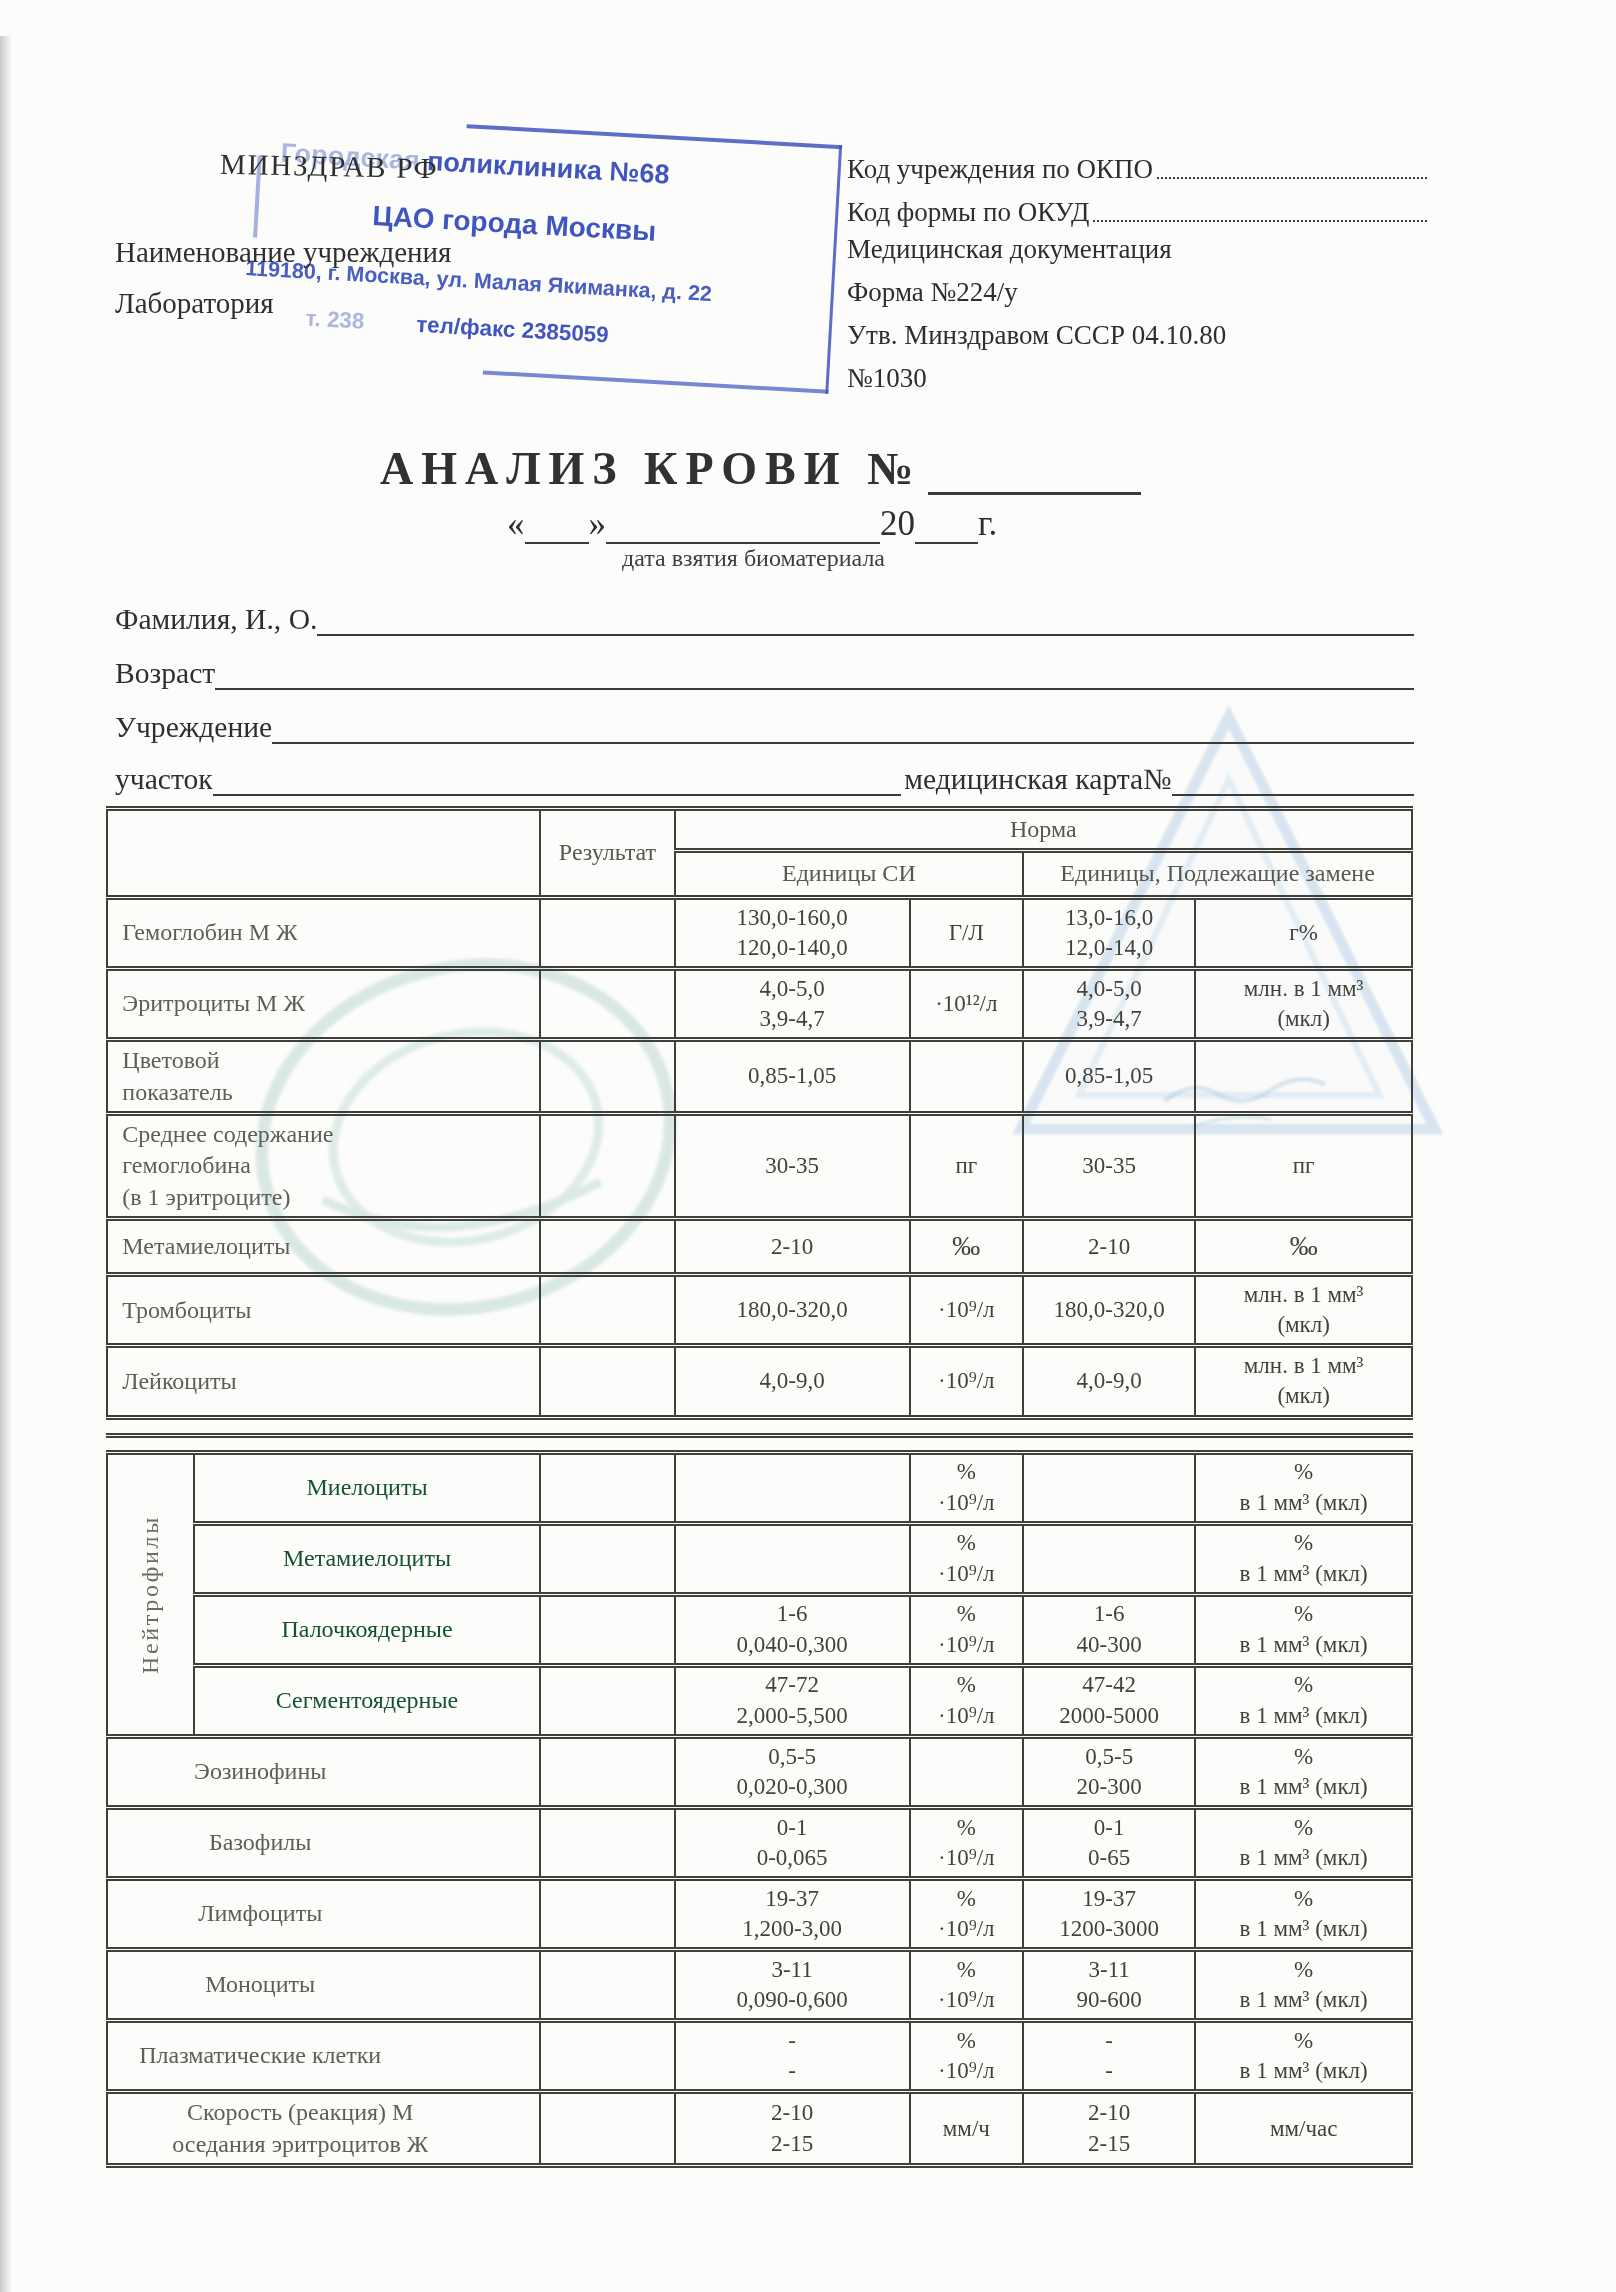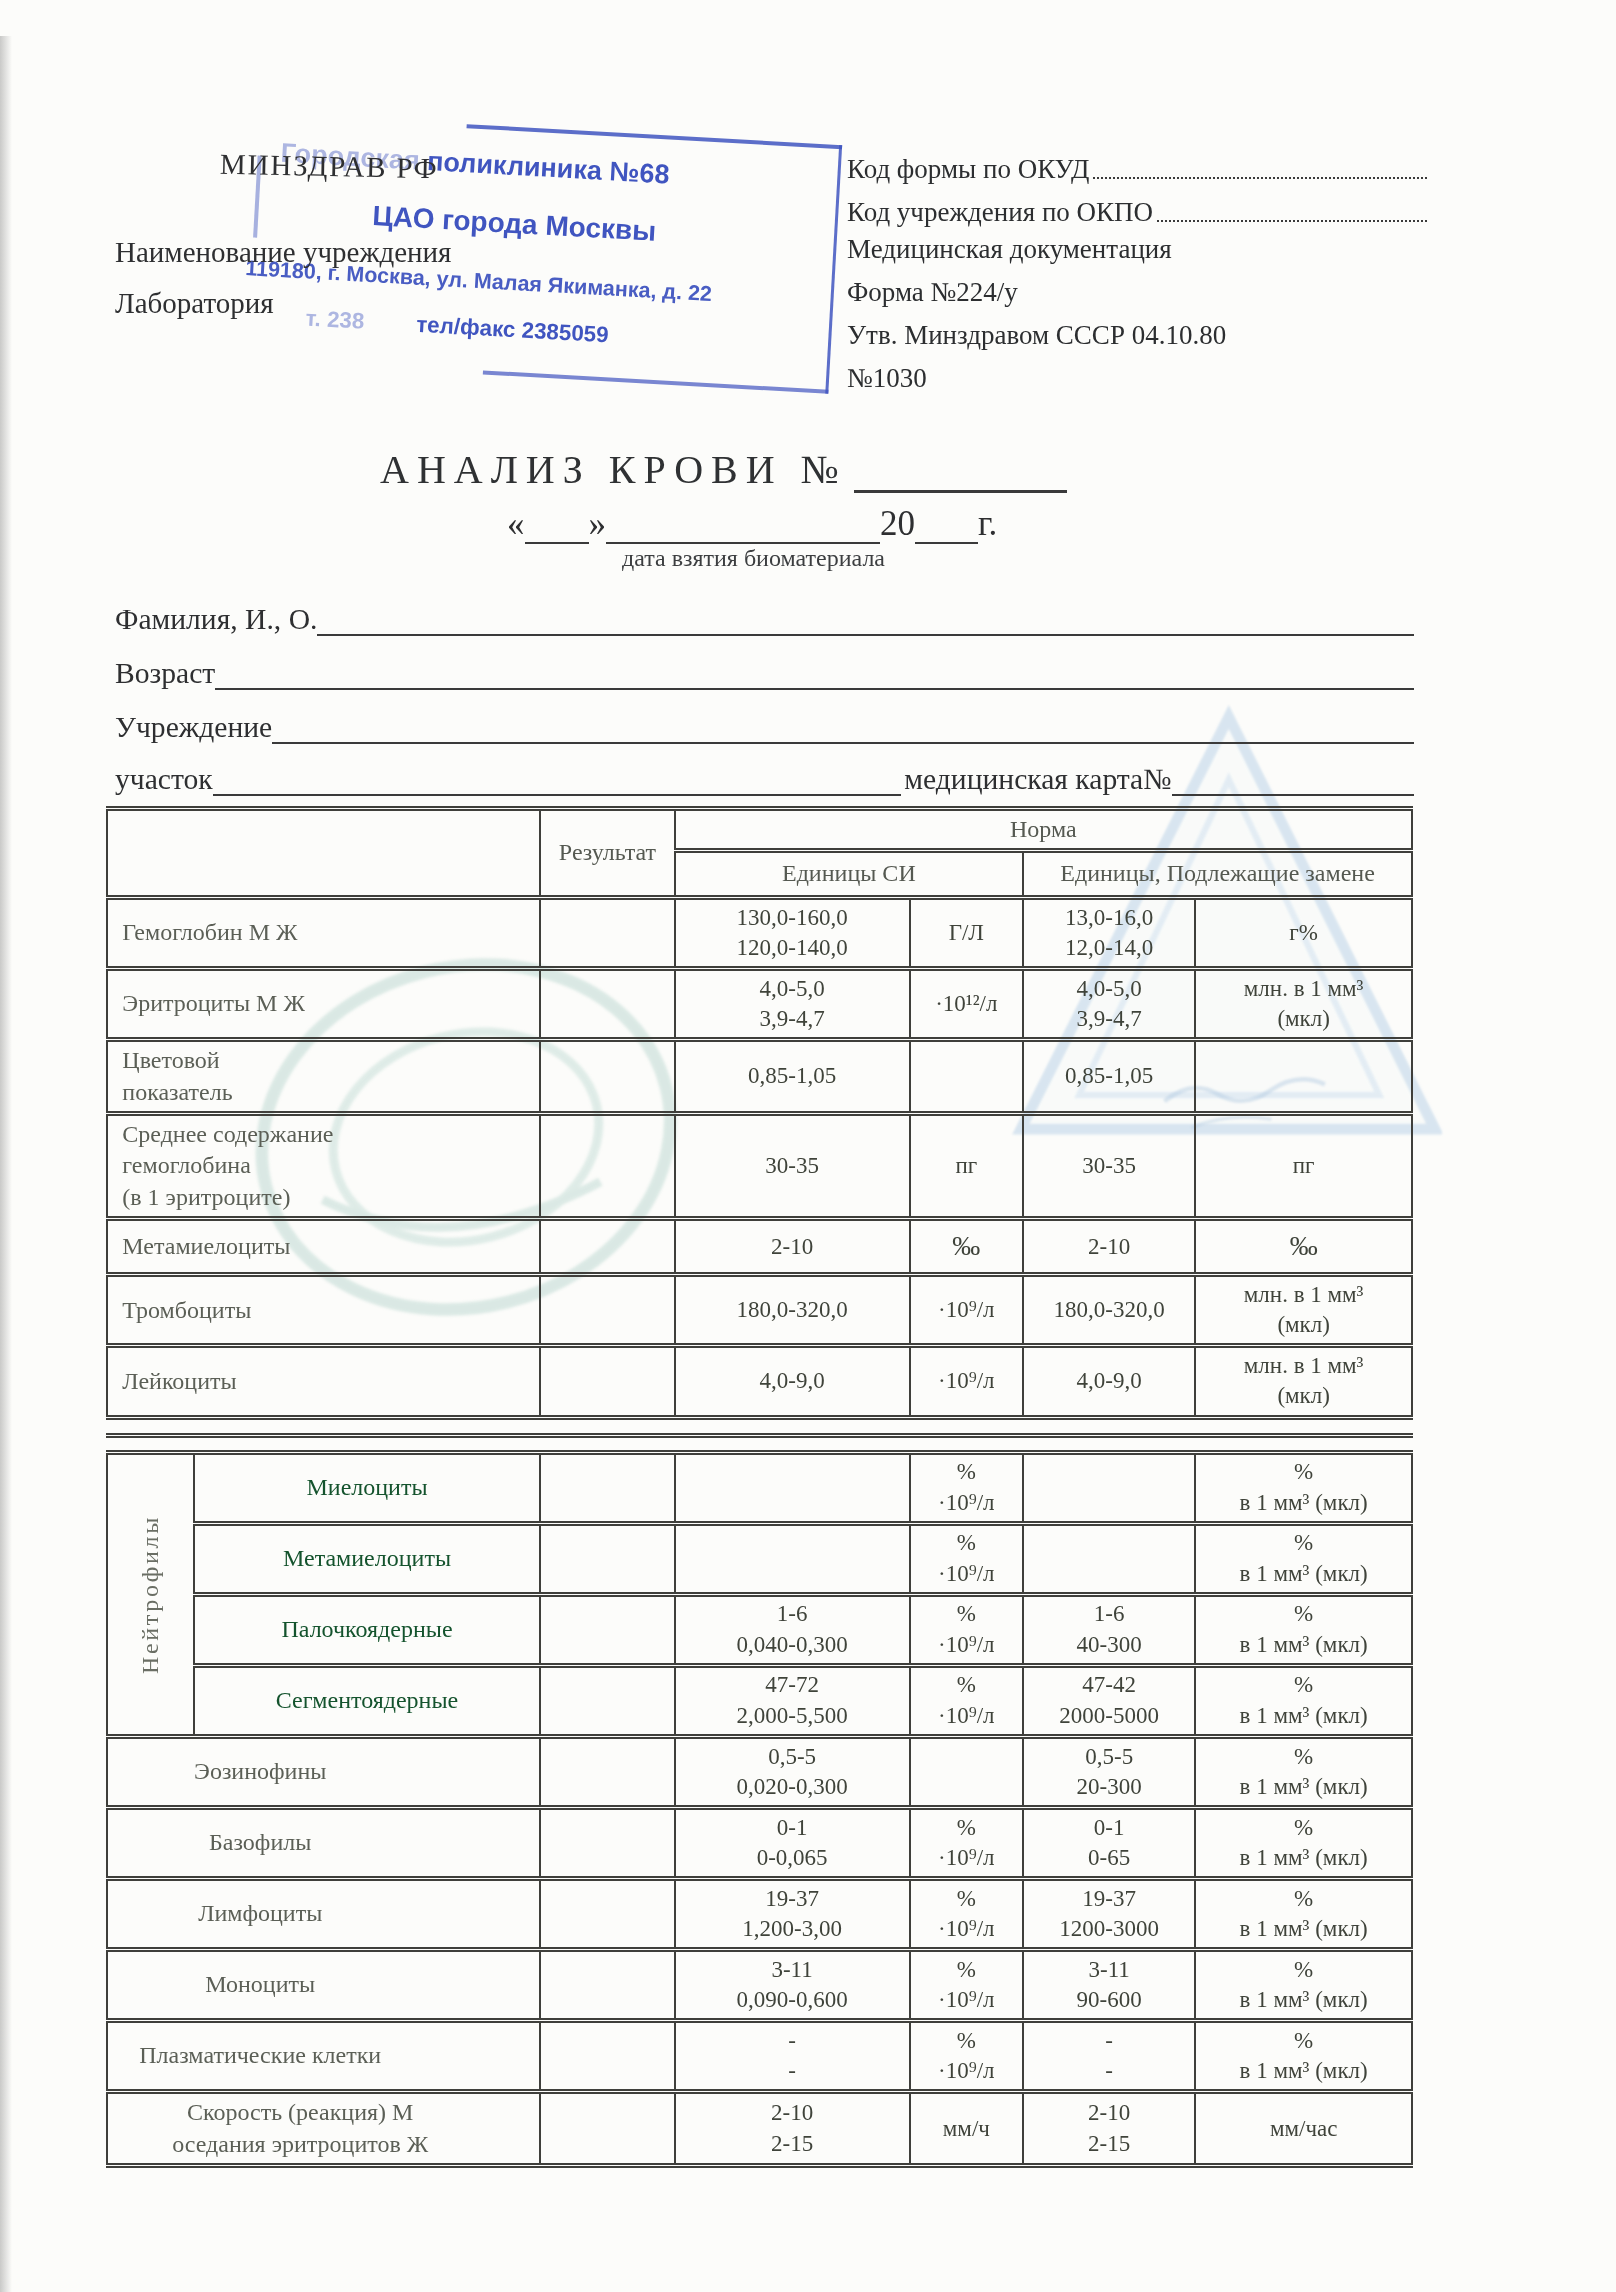--- a/index.html
+++ b/index.html
@@ -38,21 +38,21 @@
   .inst-label{position:absolute; left:115px; top:236px; font-size:29px; z-index:3;}
   .lab-label {position:absolute; left:115px; top:287px; font-size:29px; z-index:3;}
 
   .hdr-right {position:absolute; left:847px; top:142px; width:582px; font-size:27px; z-index:3; color:#2c2e30;}
   .leader-row {display:flex; align-items:flex-end; height:43px;}
   .leader-row .dots {flex:1; border-bottom:2.7px dotted #3a3a3a; margin:0 1.8px 6.3px 3.6px;}
   .center-line {text-align:left; height:43px; line-height:43px;}
 
   
   .title-row {position:absolute; left:380px; top:442px; display:flex; align-items:flex-end; z-index:3;}
-  .title-text {font-size:40px; font-weight:400; letter-spacing:8px; color:#2f3133; white-space:nowrap;text-align:right;}
+  .title-text {font-size:46px; font-weight:700; letter-spacing:8px; color:#2f3133; white-space:nowrap;text-align:right;}
   .title-blank {width:213px; height:48px; border-bottom:3.6px solid #3a3a3a; margin-left:7.2px;}
   .date-row {position:absolute; left:507px; top:503px; display:flex; align-items:flex-end; font-size:35px; z-index:3;}
   .date-row .blank {border-bottom:2.7px solid #3a3a3a; height:39px;}
   .b72 {width:64px;} .b310 {width:274px;} .b70 {width:63px;}
   .date-caption {position:absolute; left:570px; top:545px; width:367px; text-align:center; font-size:24px; color:#3c3e40; z-index:3;}
 
   
   .field {position:absolute; left:115px; width:1299px; display:flex; align-items:flex-end; font-size:29.6px; z-index:3;}
   .field .blank {border-bottom:2.7px solid #3a3a3a; height:36px;}
   .grow {flex:1;}
@@ -106,25 +106,25 @@
     <div class="stamp-l3">119180, г. Москва, ул. Малая Якиманка, д. 22</div>
     <div class="stamp-l4"><span class="faded">т. 238</span><span class="gap60"></span><span>тел/факс 2385059</span></div>
   </div>
 
   <div class="minzdrav">МИНЗДРАВ РФ</div>
   <div class="inst-label">Наименование учреждения</div>
   <div class="lab-label">Лаборатория</div>
 
   <div class="hdr-right">
     <div class="leader-row">
-        <span>Код формы по ОКУД</span>
+        <span>Код учреждения по ОКПО</span>
         <span class="dots"></span>
       </div>
     <div class="leader-row">
-        <span>Код учреждения по ОКПО</span>
+        <span>Код формы по ОКУД</span>
         <span class="dots"></span>
       </div>
     <div class="center-line">Медицинская документация</div>
     <div class="center-line">Форма №224/у</div>
     <div class="center-line">Утв. Минздравом СССР 04.10.80</div>
     <div class="center-line">№1030</div>
   </div>
 
   <div class="title-row">
     <span class="title-text">АНАЛИЗ КРОВИ №</span>

